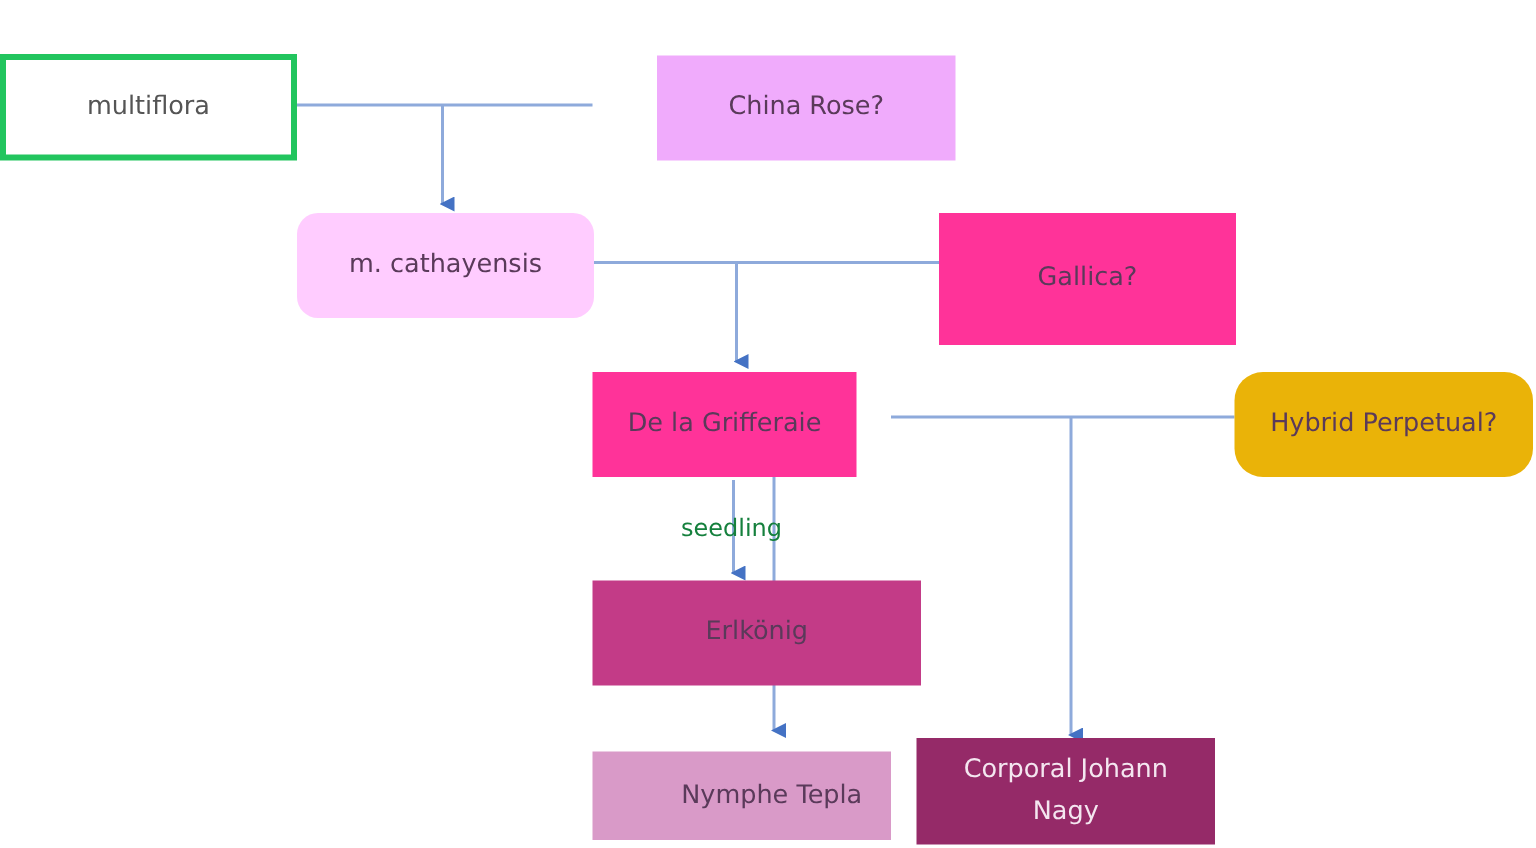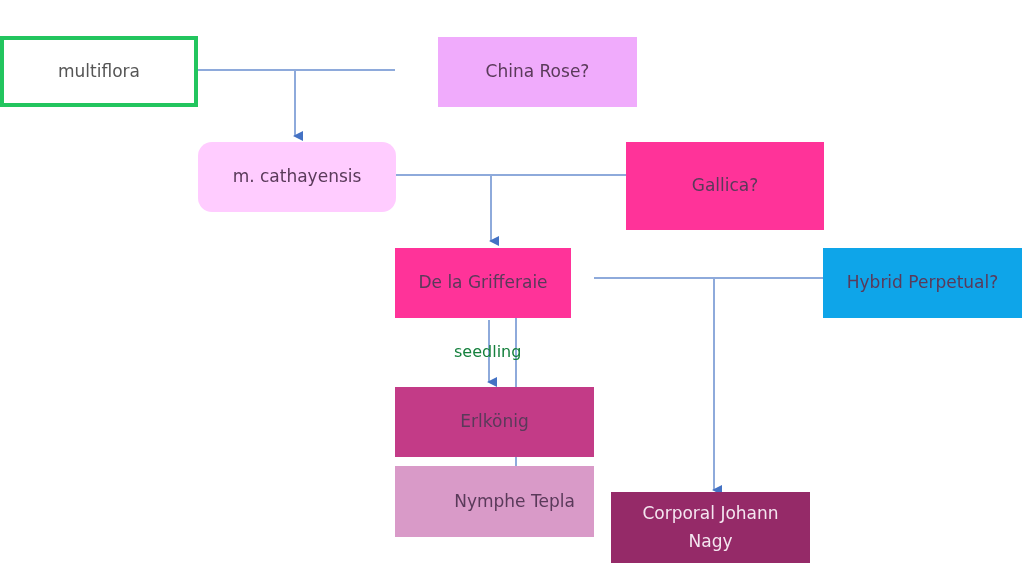--- a/index.html
+++ b/index.html
@@ -6,22 +6,22 @@
   body { width: 1024px; height: 565px; position: relative; overflow: hidden;
          font-family: "DejaVu Sans", sans-serif; }
   .node { position: absolute; display: flex; align-items: center; justify-content: center;
           text-align: center; font-size: 17px; color: #5a3a5a; box-sizing: border-box; line-height: 1.6; }
   #n-multiflora { left: 0; top: 36px; width: 198px; height: 71px; border: 4px solid #22c55e; background: #fff; color: #555; }
   #n-china { left: 395px; top: 37px; width: 199px; height: 70px; }
   #n-cath { left: 198px; top: 142px; width: 198px; height: 70px; border-radius: 14px; }
   #n-gallica { left: 626px; top: 142px; width: 198px; height: 88px; }
   #n-grif { left: 395px; top: 248px; width: 176px; height: 70px; }
   #n-hp { left: 823px; top: 248px; width: 199px; height: 70px; }
-  #n-erl { left: 395px; top: 387px; width: 199px; height: 70px; }
-  #n-nymphe { left: 395px; top: 466px; width: 199px; height: 71px; padding-left: 40px; }
+  #n-erl { left: 395px; top: 387px; width: 219px; height: 70px; }
+  #n-nymphe { left: 395px; top: 501px; width: 199px; height: 59px; padding-left: 40px; }
   #n-corporal { left: 611px; top: 492px; width: 199px; height: 71px; color: #f4e6f0; }
   #edge-label { position: absolute; left: 454px; top: 342px; font-size: 16px; color: #15803d; text-align: right; }
   svg { position: absolute; left: 0; top: 0; }
 </style>
 </head>
 <body>
 
 <svg width="1024" height="565">
   <defs>
     <marker id="arr" markerWidth="10" markerHeight="10" refX="5" refY="8" orient="auto" markerUnits="userSpaceOnUse">
@@ -38,17 +38,17 @@
     <line x1="594" y1="278" x2="823" y2="278"></line>
     <line x1="714" y1="278" x2="714" y2="490" marker-end="url(#arr)"></line>
   </g>
 </svg>
 
 <div class="node" id="n-multiflora" style="background: rgb(255, 255, 255);">multiflora</div>
 <div class="node" id="n-china" style="background: #f0abfc; margin-left: 43px;">China Rose?</div>
 <div class="node" id="n-cath" style="background: rgb(255, 204, 255);">m. cathayensis</div>
 <div class="node" id="n-gallica" style="background: rgb(255, 51, 153);">Gallica?</div>
 <div class="node" id="n-grif" style="background: rgb(255, 51, 153);">De la Grifferaie</div>
-<div class="node" id="n-hp" style="background: #0ea5e9;">Hybrid Perpetual?</div>
+<div class="node" id="n-hp" style="background: #eab308; border-radius: 19px;">Hybrid Perpetual?</div>
 <div class="node" id="n-erl" style="background: rgb(195, 59, 135);">Erlkönig</div>
 <div class="node" id="n-nymphe" style="background: rgb(217, 154, 200);">Nymphe Tepla</div>
 <div class="node" id="n-corporal" style="background: rgb(149, 42, 104); padding: 0px 20px;">Corporal Johann Nagy</div>
 <div id="edge-label">seedling</div>
 
 </body></html>

